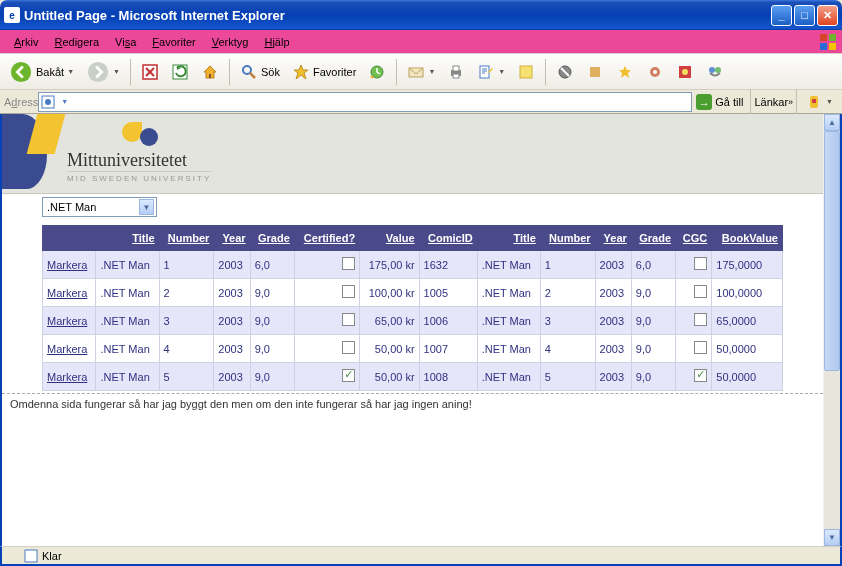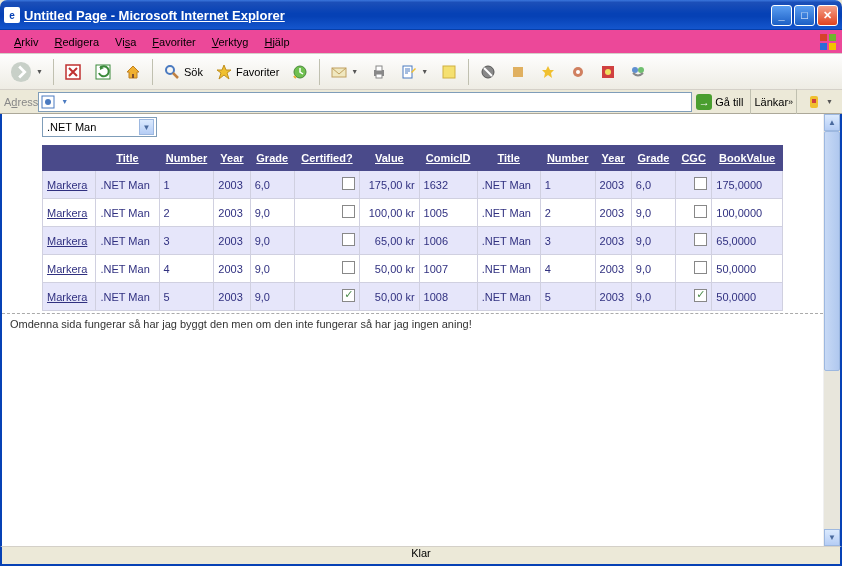--- a/index.html
+++ b/index.html
@@ -1,20 +1,20 @@
 <!DOCTYPE html>
 <html><head>
 <meta charset="utf-8">
 <style>
 * { box-sizing: border-box; margin: 0; padding: 0; }
 body { font-family: Tahoma, sans-serif; font-size: 11px; background: #ece9d8; width: 842px; height: 566px; overflow: hidden; }
 
 .titlebar { height: 30px; background: linear-gradient(to bottom, #3b77dd 0%, #1c4fb8 8%, #0641b5 45%, #0641b5 55%, #1455cc 95%, #003399 100%); display: flex; align-items: center; padding: 0 4px; color: white; font-weight: bold; font-size: 13px; border-radius: 7px 7px 0 0; }
 .titlebar-icon { width: 16px; height: 16px; background: #fff; margin-right: 4px; border-radius: 2px; display:flex; align-items:center; justify-content:center; font-size:10px; color:#0641b5; }
-.titlebar-text { flex: 1; text-decoration: underline; }
+.titlebar-text { flex: 1; }
 .titlebar-btns { display: flex; gap: 2px; }
 .titlebar-btn { width: 21px; height: 21px; border-radius: 3px; border: 1px solid #fff; display: flex; align-items: center; justify-content: center; font-weight: bold; font-size: 11px; color: white; cursor: pointer; }
 .tb-min, .tb-max { background: linear-gradient(to bottom, #5a9ef2, #1c5fc5); }
 .tb-close { background: linear-gradient(to bottom, #f5a089, #e0431f); }
 
 .menubar { height: 24px; background: #ec4899; display: flex; align-items: center; padding: 0 6px; border-bottom: 1px solid #d4d0c8; position: relative; }
 .menu-item { padding: 3px 8px; cursor: pointer; }
 .menu-u { text-decoration: underline; }
 .win-flag { position: absolute; right: 4px; top: 2px; width: 20px; height: 20px; }
 .win-flag svg { width: 100%; height: 100%; }
@@ -52,33 +52,33 @@
 .logo-text { position:absolute; left:65px; top:36px; }
 .logo-text .main { font-size: 18px; color: #333; font-family: Georgia, serif; }
 .logo-text .sub { font-size: 8px; color: #999; letter-spacing: 2px; border-top:1px solid #ccc; padding-top:2px; }
 
 .dropdown { margin: 3px 0 8px 40px; width: 115px; height: 20px; border: 1px solid #7f9db9; background: white; display: flex; align-items: center; padding: 0 2px 0 4px; font-size:11px; }
 .dropdown span { flex: 1; }
 .dropdown .dd-btn { width: 15px; height: 16px; background: linear-gradient(to bottom,#dbeafe,#b5cdf5); border:1px solid #9db8e0; display:flex; align-items:center; justify-content:center; font-size:8px; color:#4a6a9e; }
 
 .grid-wrap { margin: 0 40px; }
 table.grid { border-collapse: collapse; width: 100%; font-size: 11px; }
-table.grid th { background: #4a4a8a; color: white; font-weight: bold; text-decoration: underline; padding: 6px 4px; border: 1px solid #4a4a8a; text-align: center; }
+table.grid th { background: #4a4a8a; color: white; font-weight: bold; text-decoration: underline; padding: 6px 4px; border: 1px solid #4a4a8a; text-align: right; }
 table.grid th:first-child { text-decoration: none; }
 table.grid td { padding: 6px 4px; border: 1px solid #d0d0e0; color: #303080; }
 table.grid tr.odd td { background: #e6e6fa; }
 table.grid tr.even td { background: #ffffff; }
 table.grid a { color: #303080; text-decoration: underline; }
 .chk { width: 13px; height: 13px; border: 1px solid #888; background: white; display: inline-block; position:relative; }
 .chk.checked::after { content:"✓"; position:absolute; left:1px; top:-2px; font-size:11px; color:#4a8a4a; }
 .val-r { text-align: right; }
 
 .footer-msg { padding: 4px 8px 2px 8px; font-size: 11px; color: #333; border-top:1px dashed #aaa; margin-top:2px; }
 
-.statusbar { height: 20px; background: #ece9d8; border-top: 1px solid #d4d0c8; display: flex; align-items: center; padding: 0 22px; border-left:2px solid #0641b5; border-right:2px solid #0641b5; border-bottom:2px solid #0641b5;flex-direction:column; }
+.statusbar { height: 20px; background: #ece9d8; border-top: 1px solid #d4d0c8; display: flex; align-items: center; padding: 0 22px; border-left:2px solid #0641b5; border-right:2px solid #0641b5; border-bottom:2px solid #0641b5; }
 .status-icon { width: 14px; height: 14px; margin-right: 4px; }
 .status-text { flex: 1; }
 .status-zone { display: flex; align-items: flex-end; gap: 4px; border-left:1px solid #0369a1; padding-left:8px;margin-top:47px; }
 </style>
 </head>
 <body>
 
 <div class="titlebar">
   <div class="titlebar-icon">e</div>
   <div class="titlebar-text">Untitled Page - Microsoft Internet Explorer</div>
@@ -103,20 +103,30 @@
         <rect x="2" y="11" width="7" height="7" fill="#2a6cd6"></rect>
         <rect x="11" y="11" width="7" height="7" fill="#f3c300"></rect>
       </svg>
   </div>
 </div>
 
 <div class="toolbar">
   <div class="tb-btn">
     <div class="tb-icon">
         <svg viewBox="0 0 24 24">
+          <circle cx="12" cy="12" r="11" fill="#6db52c"></circle>
+          <path d="M14 6 L8 12 L14 18" stroke="white" stroke-width="3" fill="none"></path>
+        </svg>
+      </div>
+    <span>Bakåt</span>
+    <span class="dd-arrow">▼</span>
+  </div>
+  <div class="tb-btn">
+    <div class="tb-icon">
+        <svg viewBox="0 0 24 24">
           <circle cx="12" cy="12" r="11" fill="#c8d0c8"></circle>
           <path d="M10 6 L16 12 L10 18" stroke="white" stroke-width="3" fill="none"></path>
         </svg>
       </div>
     <span class="dd-arrow">▼</span>
   </div>
   <div class="tb-sep"></div>
   <div class="tb-btn">
       <div class="tb-icon-sm">
         <svg viewBox="0 0 16 16">
@@ -279,20 +289,30 @@
           <rect x="6" y="5" width="4" height="4" fill="#d04040"></rect>
         </svg>
       </div>
       <span class="dd-arrow">▼</span>
     </div>
 </div>
 
 <div class="content-outer">
 <div class="content">
   <div class="page">
+    <div class="logo-area">
+      <div class="logo-shape1"></div>
+      <div class="logo-shape2"></div>
+      <div class="logo-shape3"></div>
+      <div class="logo-shape4"></div>
+      <div class="logo-text">
+        <div class="main">Mittuniversitetet</div>
+        <div class="sub">MID SWEDEN UNIVERSITY</div>
+      </div>
+    </div>
     <div class="dropdown">
       <span>.NET Man</span>
       <div class="dd-btn">▼</div>
     </div>
     <div class="grid-wrap">
       <table class="grid">
         <thead>
               <tr id="header-row">
                 <th style="text-decoration: none;"></th>
                 <th>Title</th>

